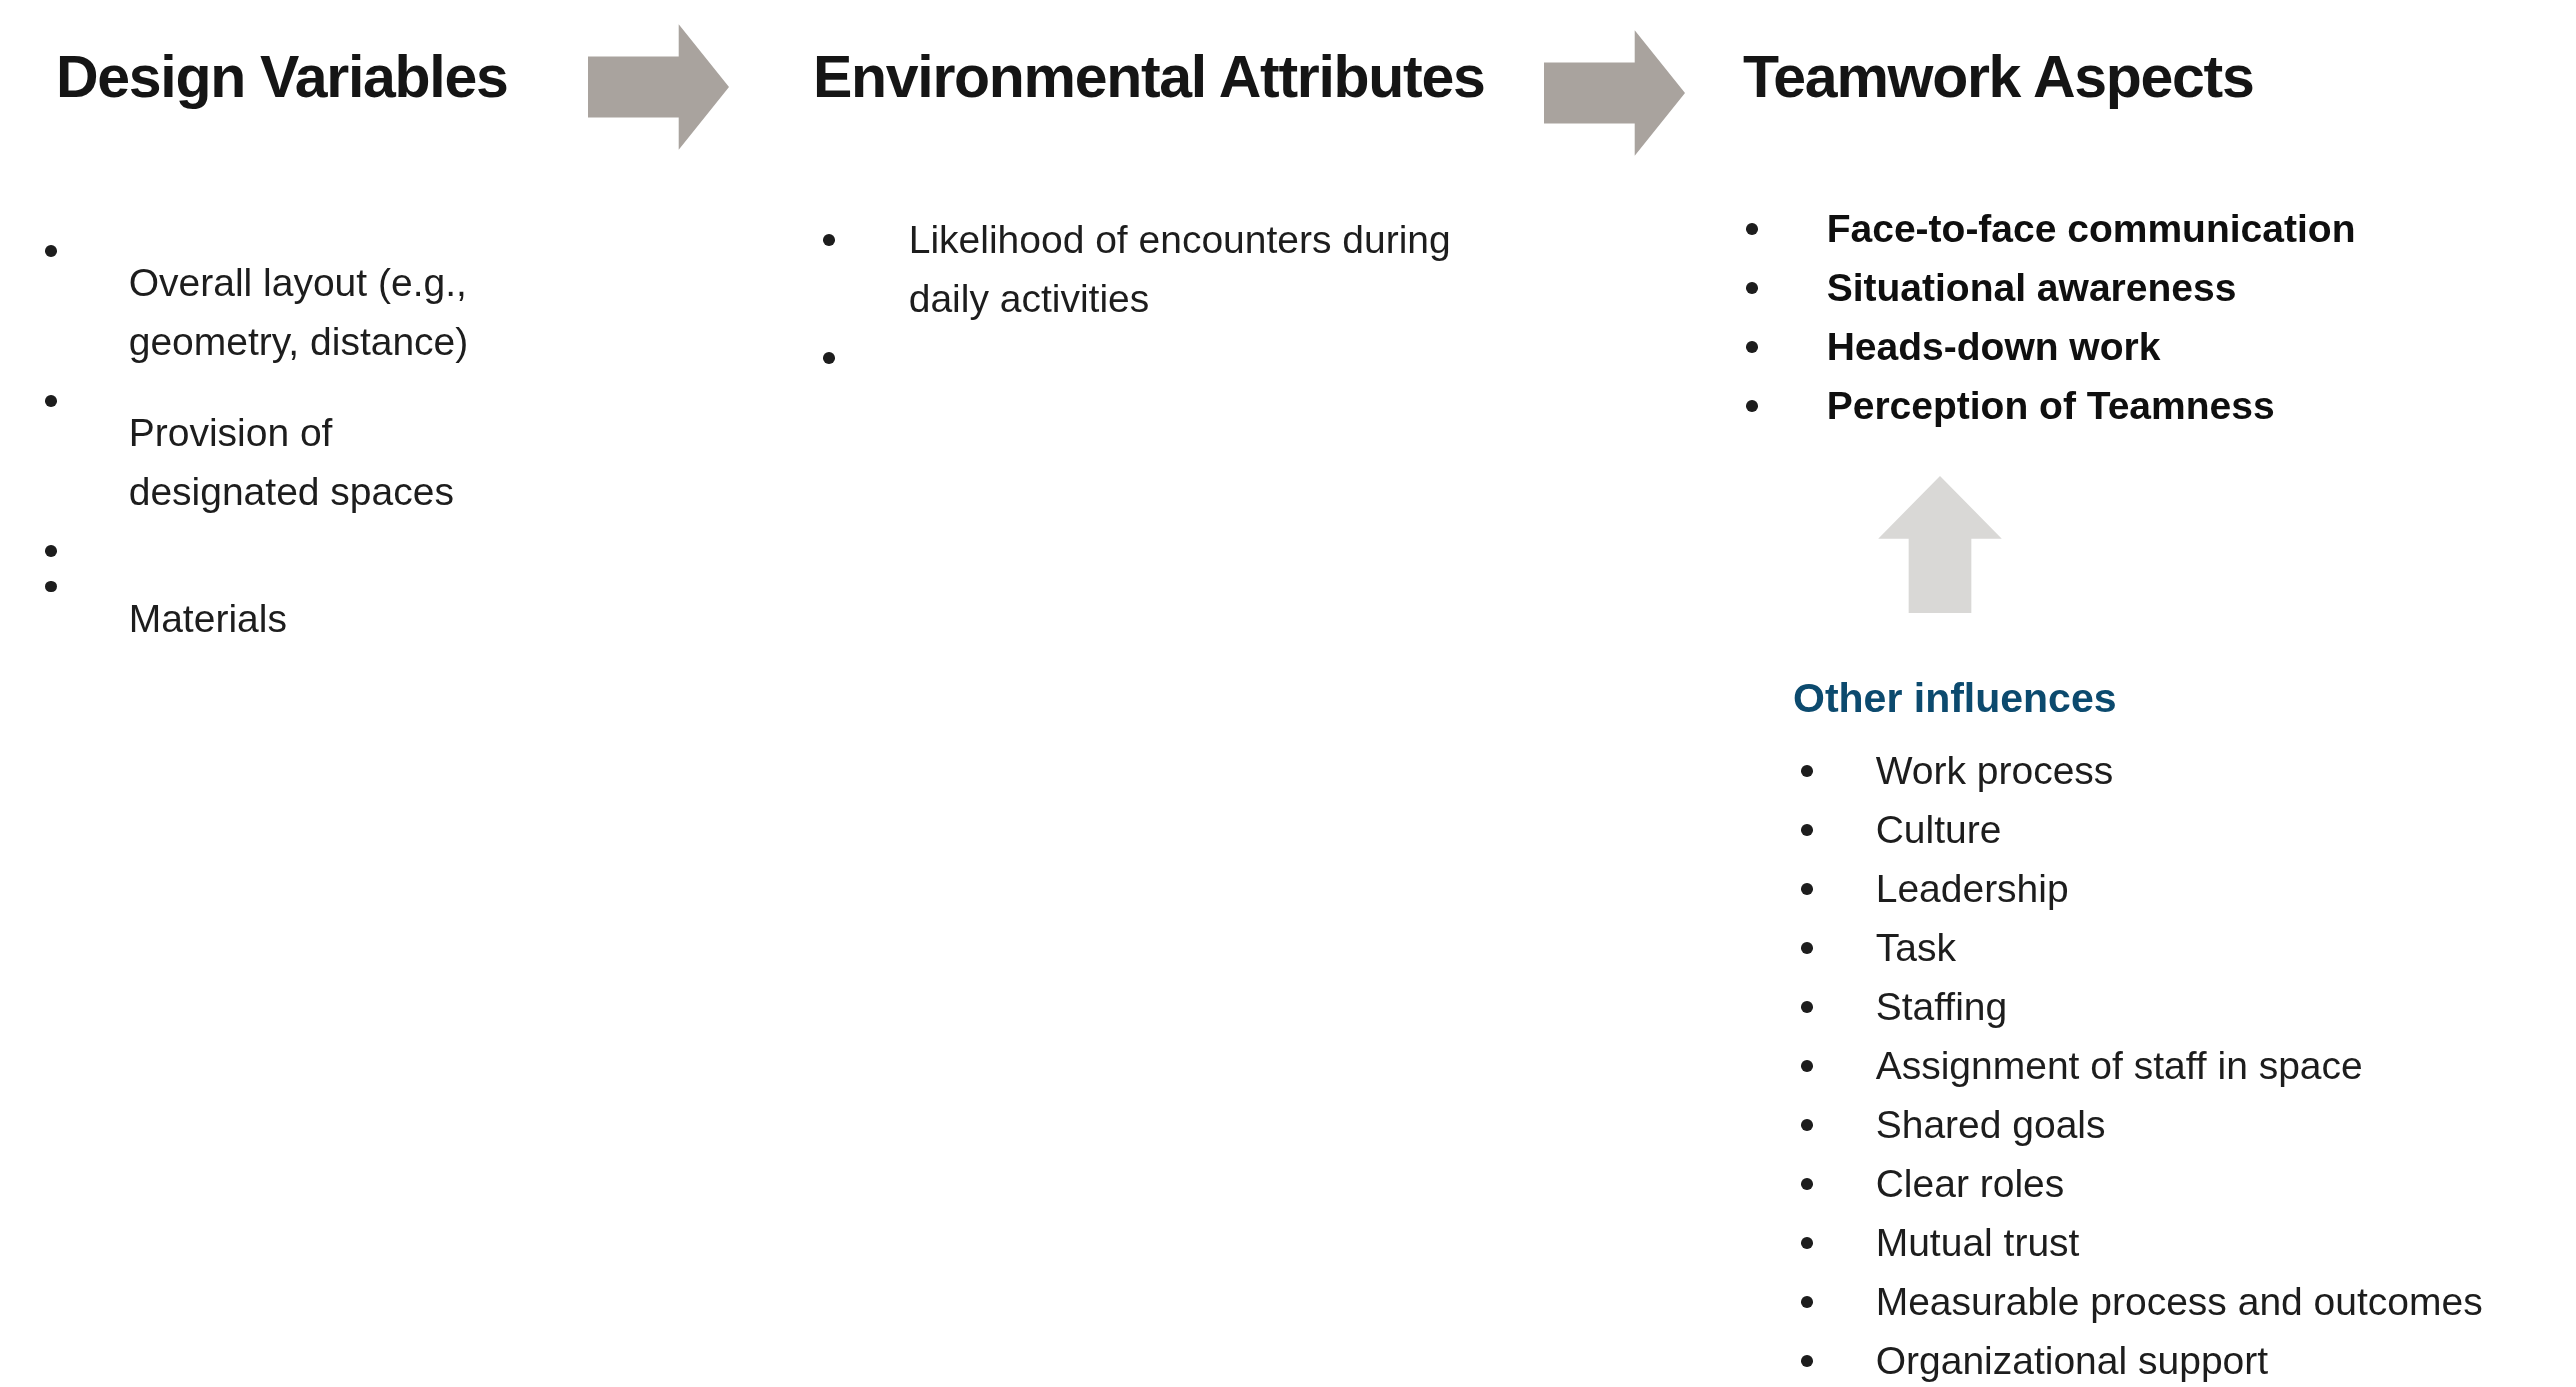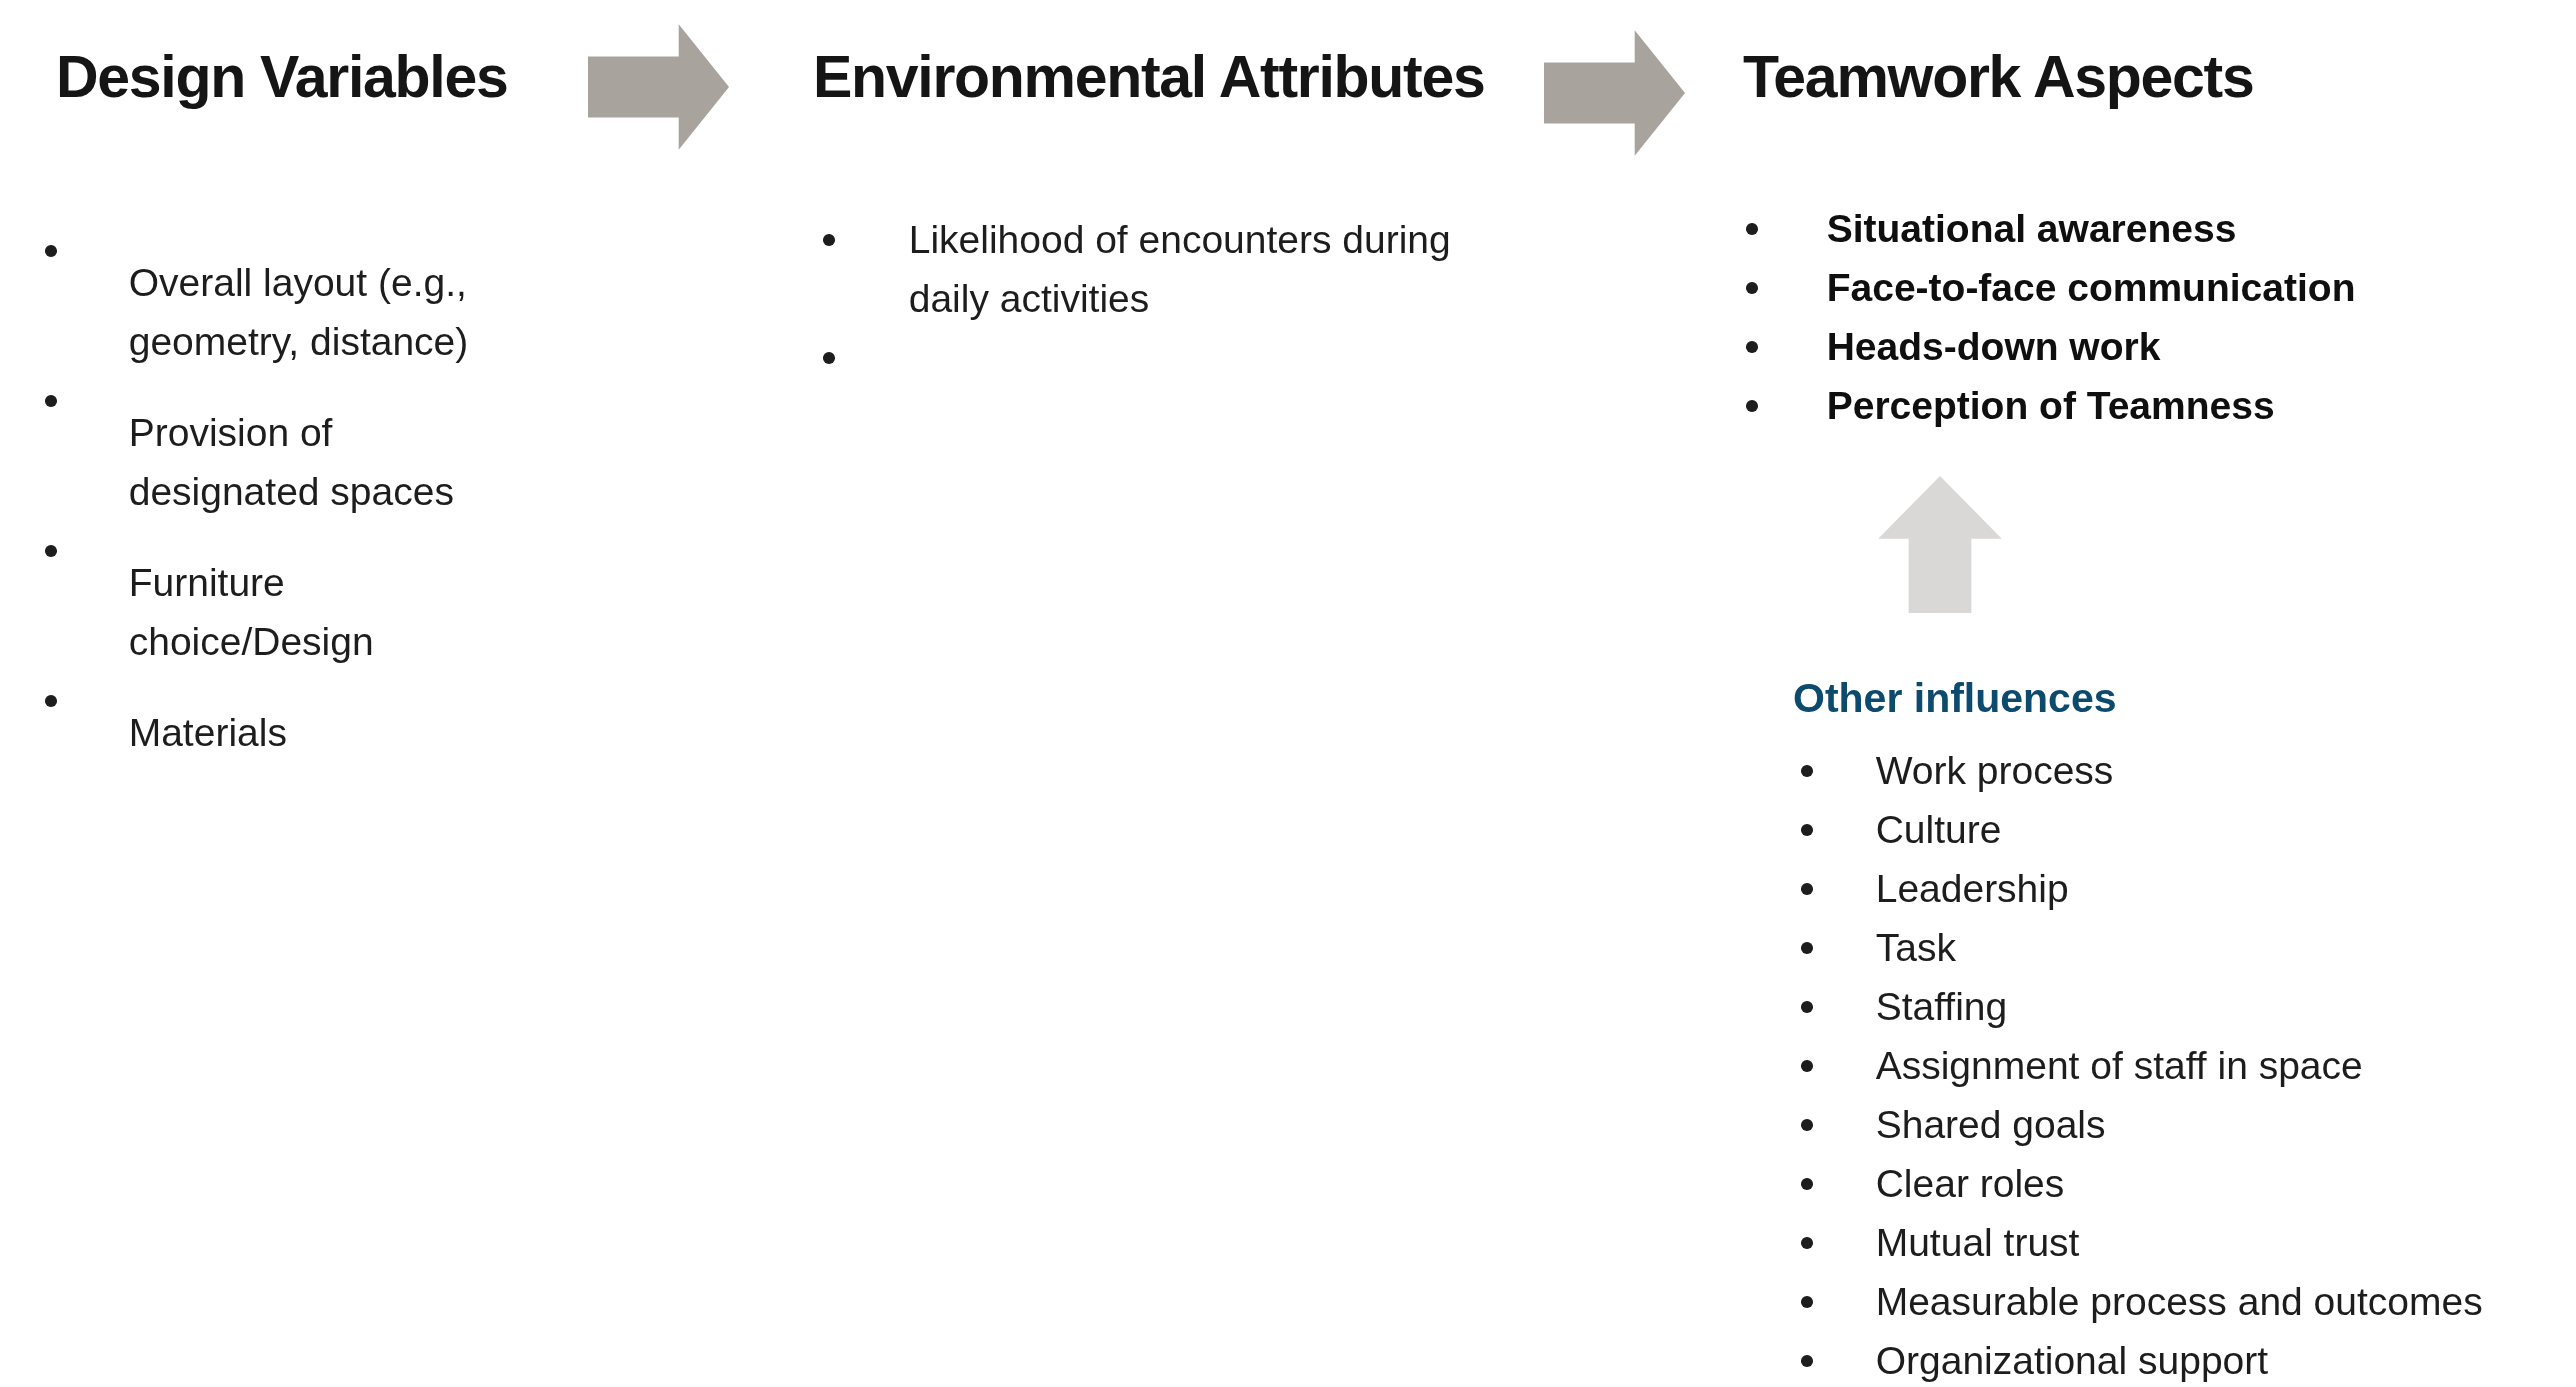--- a/index.html
+++ b/index.html
@@ -80,46 +80,45 @@
     <li>
       <span class="dot"></span>
       <span class="txt">Overall layout (e.g., geometry, distance)</span>
     </li>
     <li>
       <span class="dot"></span>
       <span class="txt">Provision of designated spaces</span>
     </li>
     <li>
       <span class="dot"></span>
-      <span class="txt">Furniture choice/Design</span>
     </li>
     <li>
       <span class="dot"></span>
       <span class="txt">Materials</span>
     </li>
   </ul>
 
   <ul class="blist list-env">
     <li>
       <span class="dot"></span>
       <span class="txt">Likelihood of encounters during daily activities</span>
     </li>
     <li>
       <span class="dot"></span>
     </li>
   </ul>
 
   <ul class="blist list-team">
     <li>
       <span class="dot"></span>
-      <span class="txt">Situational awareness</span>
+      <span class="txt">Face-to-face communication</span>
     </li>
     <li>
       <span class="dot"></span>
-      <span class="txt">Face-to-face communication</span>
+      <span class="txt">Situational awareness</span>
     </li>
     <li>
       <span class="dot"></span>
       <span class="txt">Heads-down work</span>
     </li>
     <li>
       <span class="dot"></span>
       <span class="txt">Perception of Teamness</span>
     </li>
   </ul>

